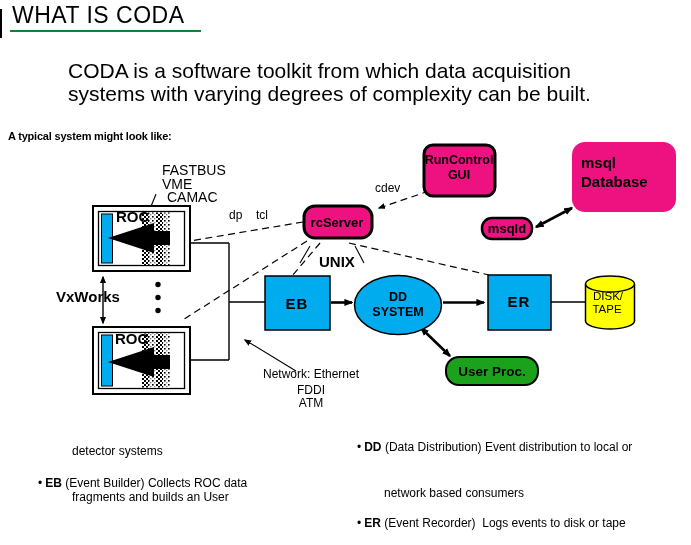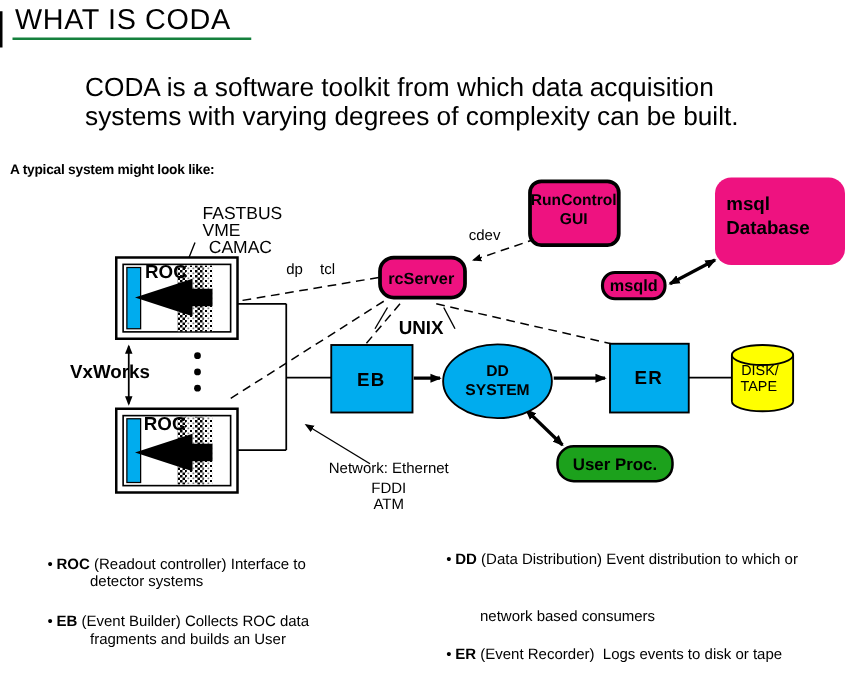--- a/index.html
+++ b/index.html
@@ -145,32 +145,31 @@
     <text x="319" y="267" class="nb" font-size="15">UNIX</text>
     <text x="56" y="302" class="nb" font-size="15">VxWorks</text>
     <text x="311" y="378" class="mid" font-size="12">Network: Ethernet</text>
     <text x="311" y="394" class="mid" font-size="12">FDDI</text>
     <text x="311" y="407" class="mid" font-size="12">ATM</text>
   </svg>
 
 
   <div class="col col-left">
     <div class="bullet">
-      <div class="b1"><span class="mark">•</span><b class="term">ROC</b><span class="bt"> (Readout controller) Interface to</span></div>
       <div class="b2">detector systems</div>
     </div>
     <div class="bullet">
       <div class="b1"><span class="mark">•</span><b class="term">EB</b><span class="bt"> (Event Builder) Collects ROC data</span></div>
       <div class="b2">fragments and builds an User</div>
     </div>
   </div>
 
   <div class="col col-right">
     <div class="bullet">
-      <div class="b1"><span class="mark">•</span><b class="term">DD</b><span class="bt"> (Data Distribution) Event distribution to which or</span></div>
+      <div class="b1"><span class="mark">•</span><b class="term">DD</b><span class="bt"> (Data Distribution) Event distribution to local or</span></div>
       <div class="b2">network based consumers</div>
     </div>
     <div class="bullet">
       <div class="b1"><span class="mark">•</span><b class="term">ER</b><span class="bt"> (Event Recorder)  Logs events to disk or tape</span></div>
     </div>
   </div>
 
 </div>
 
 </body></html>

